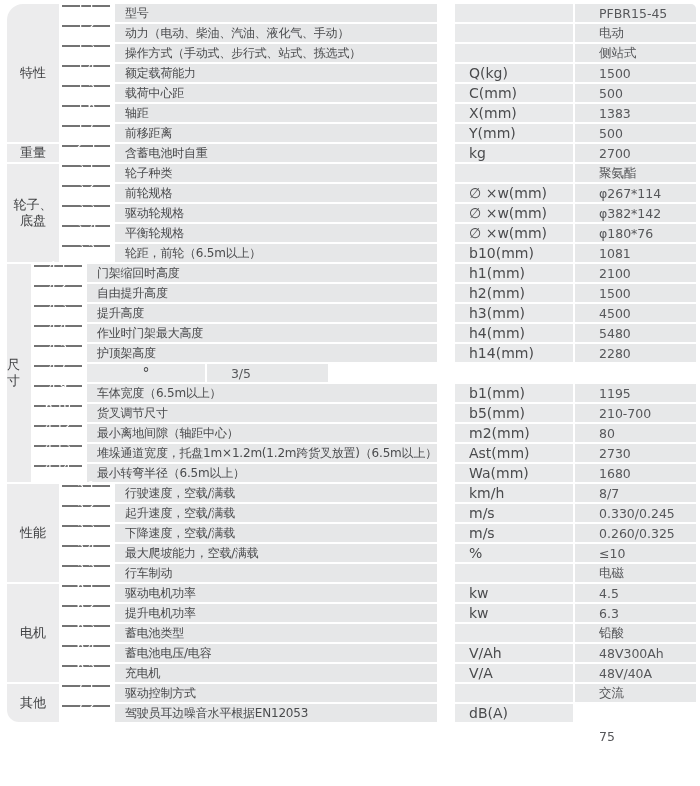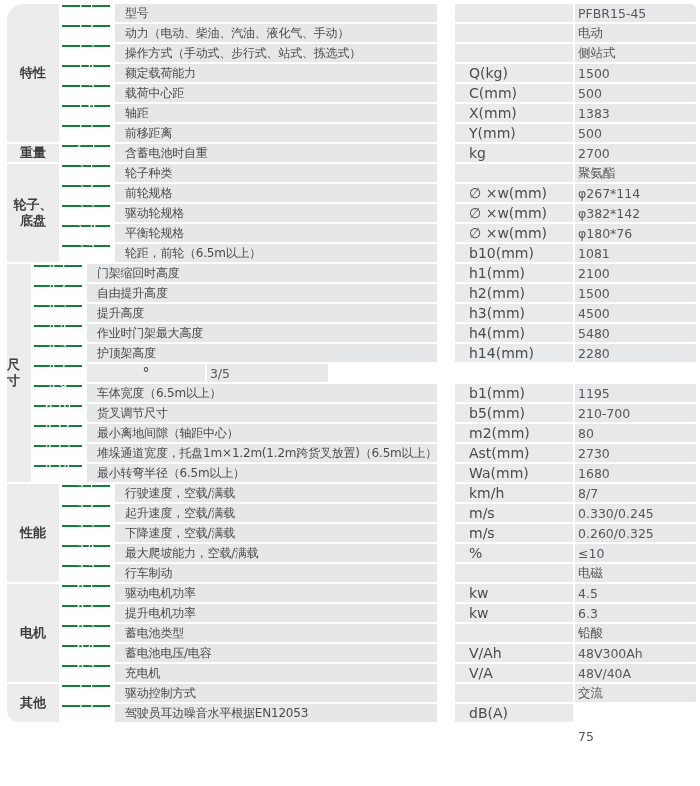--- a/index.html
+++ b/index.html
@@ -13,49 +13,49 @@
     width:700px;
     padding:4px 4px 2px 7px;
   }
   .section{display:flex;align-items:stretch;}
   .cat{
     width:52px;
     margin:0 3px 2px 0;
     background:#ececed;
     display:flex;flex-direction:column;
     align-items:center;justify-content:center;
-    color:#3d3e40;font-weight:bold;font-size:13px;line-height:16px;
+    color:#3d3e40;font-weight:normal;font-size:13px;line-height:16px;
   }
   .section:first-child .cat{border-top-left-radius:16px;}
   .section:last-child .cat{border-bottom-left-radius:12px;}
   .rows{flex:1;display:flex;flex-direction:column;}
   .row{display:flex;height:18px;margin-bottom:2px;}
   .num{
     width:48px;margin:1px 5px 15px 0;
-    background:#15803d;color:#ffffff;
+    background:#737373;color:#ffffff;
     display:flex;align-items:center;justify-content:center;
     font-size:11.5px;
   }
   .desc{
     flex:1;margin-right:18px;background:#e6e7e8;
     display:flex;align-items:center;
     padding-left:10px;font-size:12px;color:#4a4b4d;
     white-space:nowrap;overflow:hidden;letter-spacing:-0.2px;
   }
   .unit{
     width:118px;margin-right:2px;background:#e9eaeb;
     display:flex;align-items:center;
     padding-left:14px;font-size:14px;color:#4a4b4d;
     box-sizing:border-box;white-space:nowrap;
   }
   .unit.center{justify-content:center;padding-left:0;}
   .val{
     width:121px;background:#e7e8e9;
     display:flex;align-items:center;
-    padding-left:3px;font-size:12.5px;color:#56575a;
+    padding-left:24px;font-size:12.5px;color:#56575a;
     box-sizing:border-box;white-space:nowrap;
   }
   .section:first-child .row:first-child .val{border-top-right-radius:5px;}
   .section:last-child .row:last-child .val{border-bottom-right-radius:5px;margin-top:32px;}
 </style>
 </head>
 <body>
 
 <div class="spec-table" id="spec-table">
     <div class="section">

